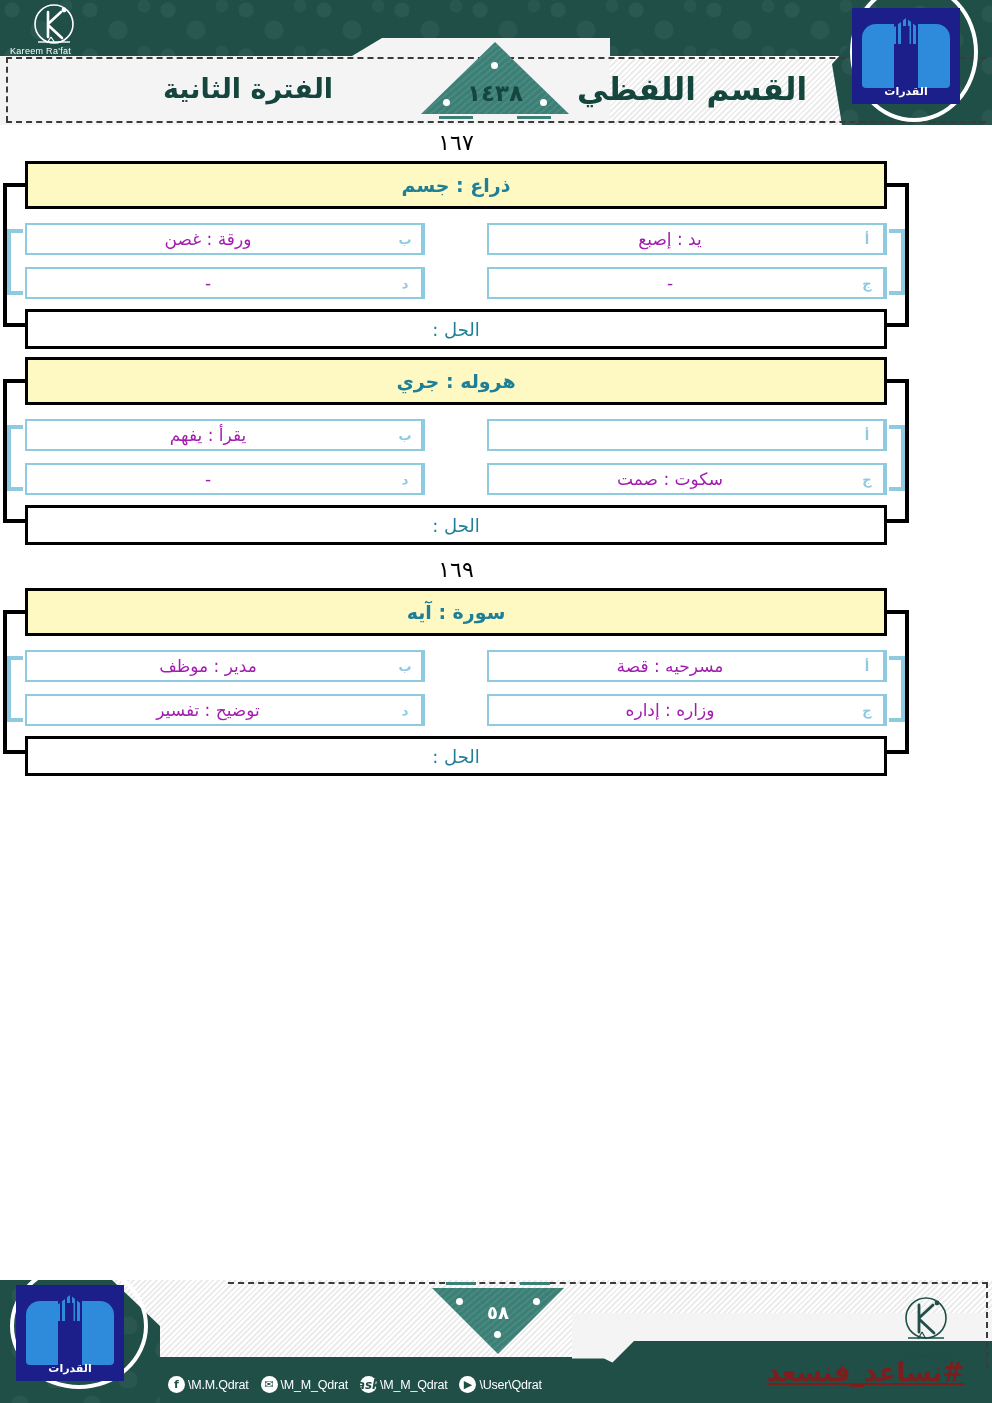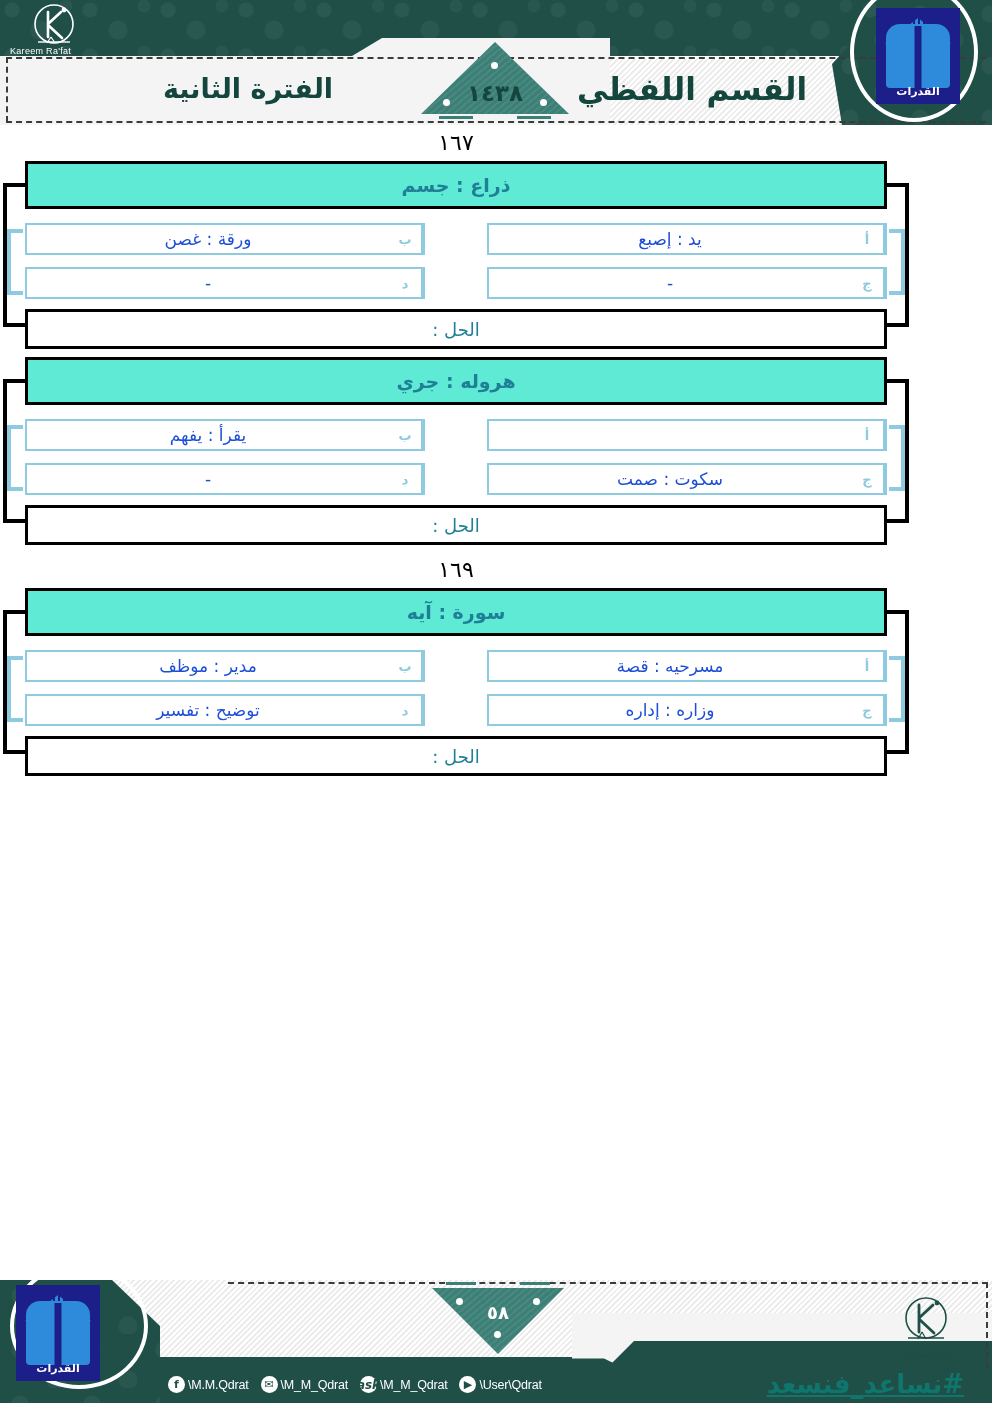--- a/index.html
+++ b/index.html
@@ -201,21 +201,21 @@
     height: 3px;
     background: #3c7f76;
     bottom: -5px;
   }
   .year-tri .u1 { left: 18px; width: 34px; }
   .year-tri .u2 { right: 18px; width: 34px; }
 
   
   .book-logo {
     position: absolute;
-    width: 84px; height: 96px;
+    width: 108px; height: 96px;
     z-index: 7;
   }
   .book-logo .bl-bg {
     position: absolute; inset: 0;
     background: #1c1f8a;
   }
   .book-logo .bl-page-l,
   .book-logo .bl-page-r {
     position: absolute;
     top: 16px;
@@ -301,21 +301,21 @@
 
   .barm {
     position: absolute;
     background: #000000;
   }
 
   .qhead {
     position: relative;
     height: 48px;
     border: 3px solid #000000;
-    background: #5eead4;
+    background: #fef9c3;
     display: flex;
     align-items: center;
     justify-content: center;
   }
   .qhead-text {
     font-size: 19px;
     font-weight: bold;
     color: #1f7f96;
     letter-spacing: .2px;
   }
@@ -351,21 +351,21 @@
     font-size: 13px;
     color: #8ecae0;
     font-weight: bold;
   }
   .opt-text {
     flex: 1 1 auto;
     display: flex;
     align-items: center;
     justify-content: center;
     font-size: 17px;
-    color: #1d4ed8;
+    color: #a21caf;
     padding: 0 16px;
   }
 
   
   .bbracket-left, .bbracket-right {
     position: absolute;
     top: 20px;
     width: 16px;
     height: 66px;
   }
@@ -512,24 +512,24 @@
     left: 0; right: 0; bottom: 0;
     text-align: center;
     font-size: 8px;
     color: #1f4f47;
     font-family: "Liberation Sans", sans-serif;
     white-space: nowrap;
   }
 
   .hashtag {
     position: absolute;
-    bottom: 4px; right: 28px;
+    bottom: 16px; right: 28px;
     font-size: 26px;
     font-weight: bold;
-    color: #0f766e;
+    color: #7f1d1d;
     text-decoration: underline;
     z-index: 7;
     letter-spacing: .5px;
   }
 
   .socials {
     position: absolute;
     bottom: 10px; left: 168px;
     display: flex;
     flex-direction: row;

